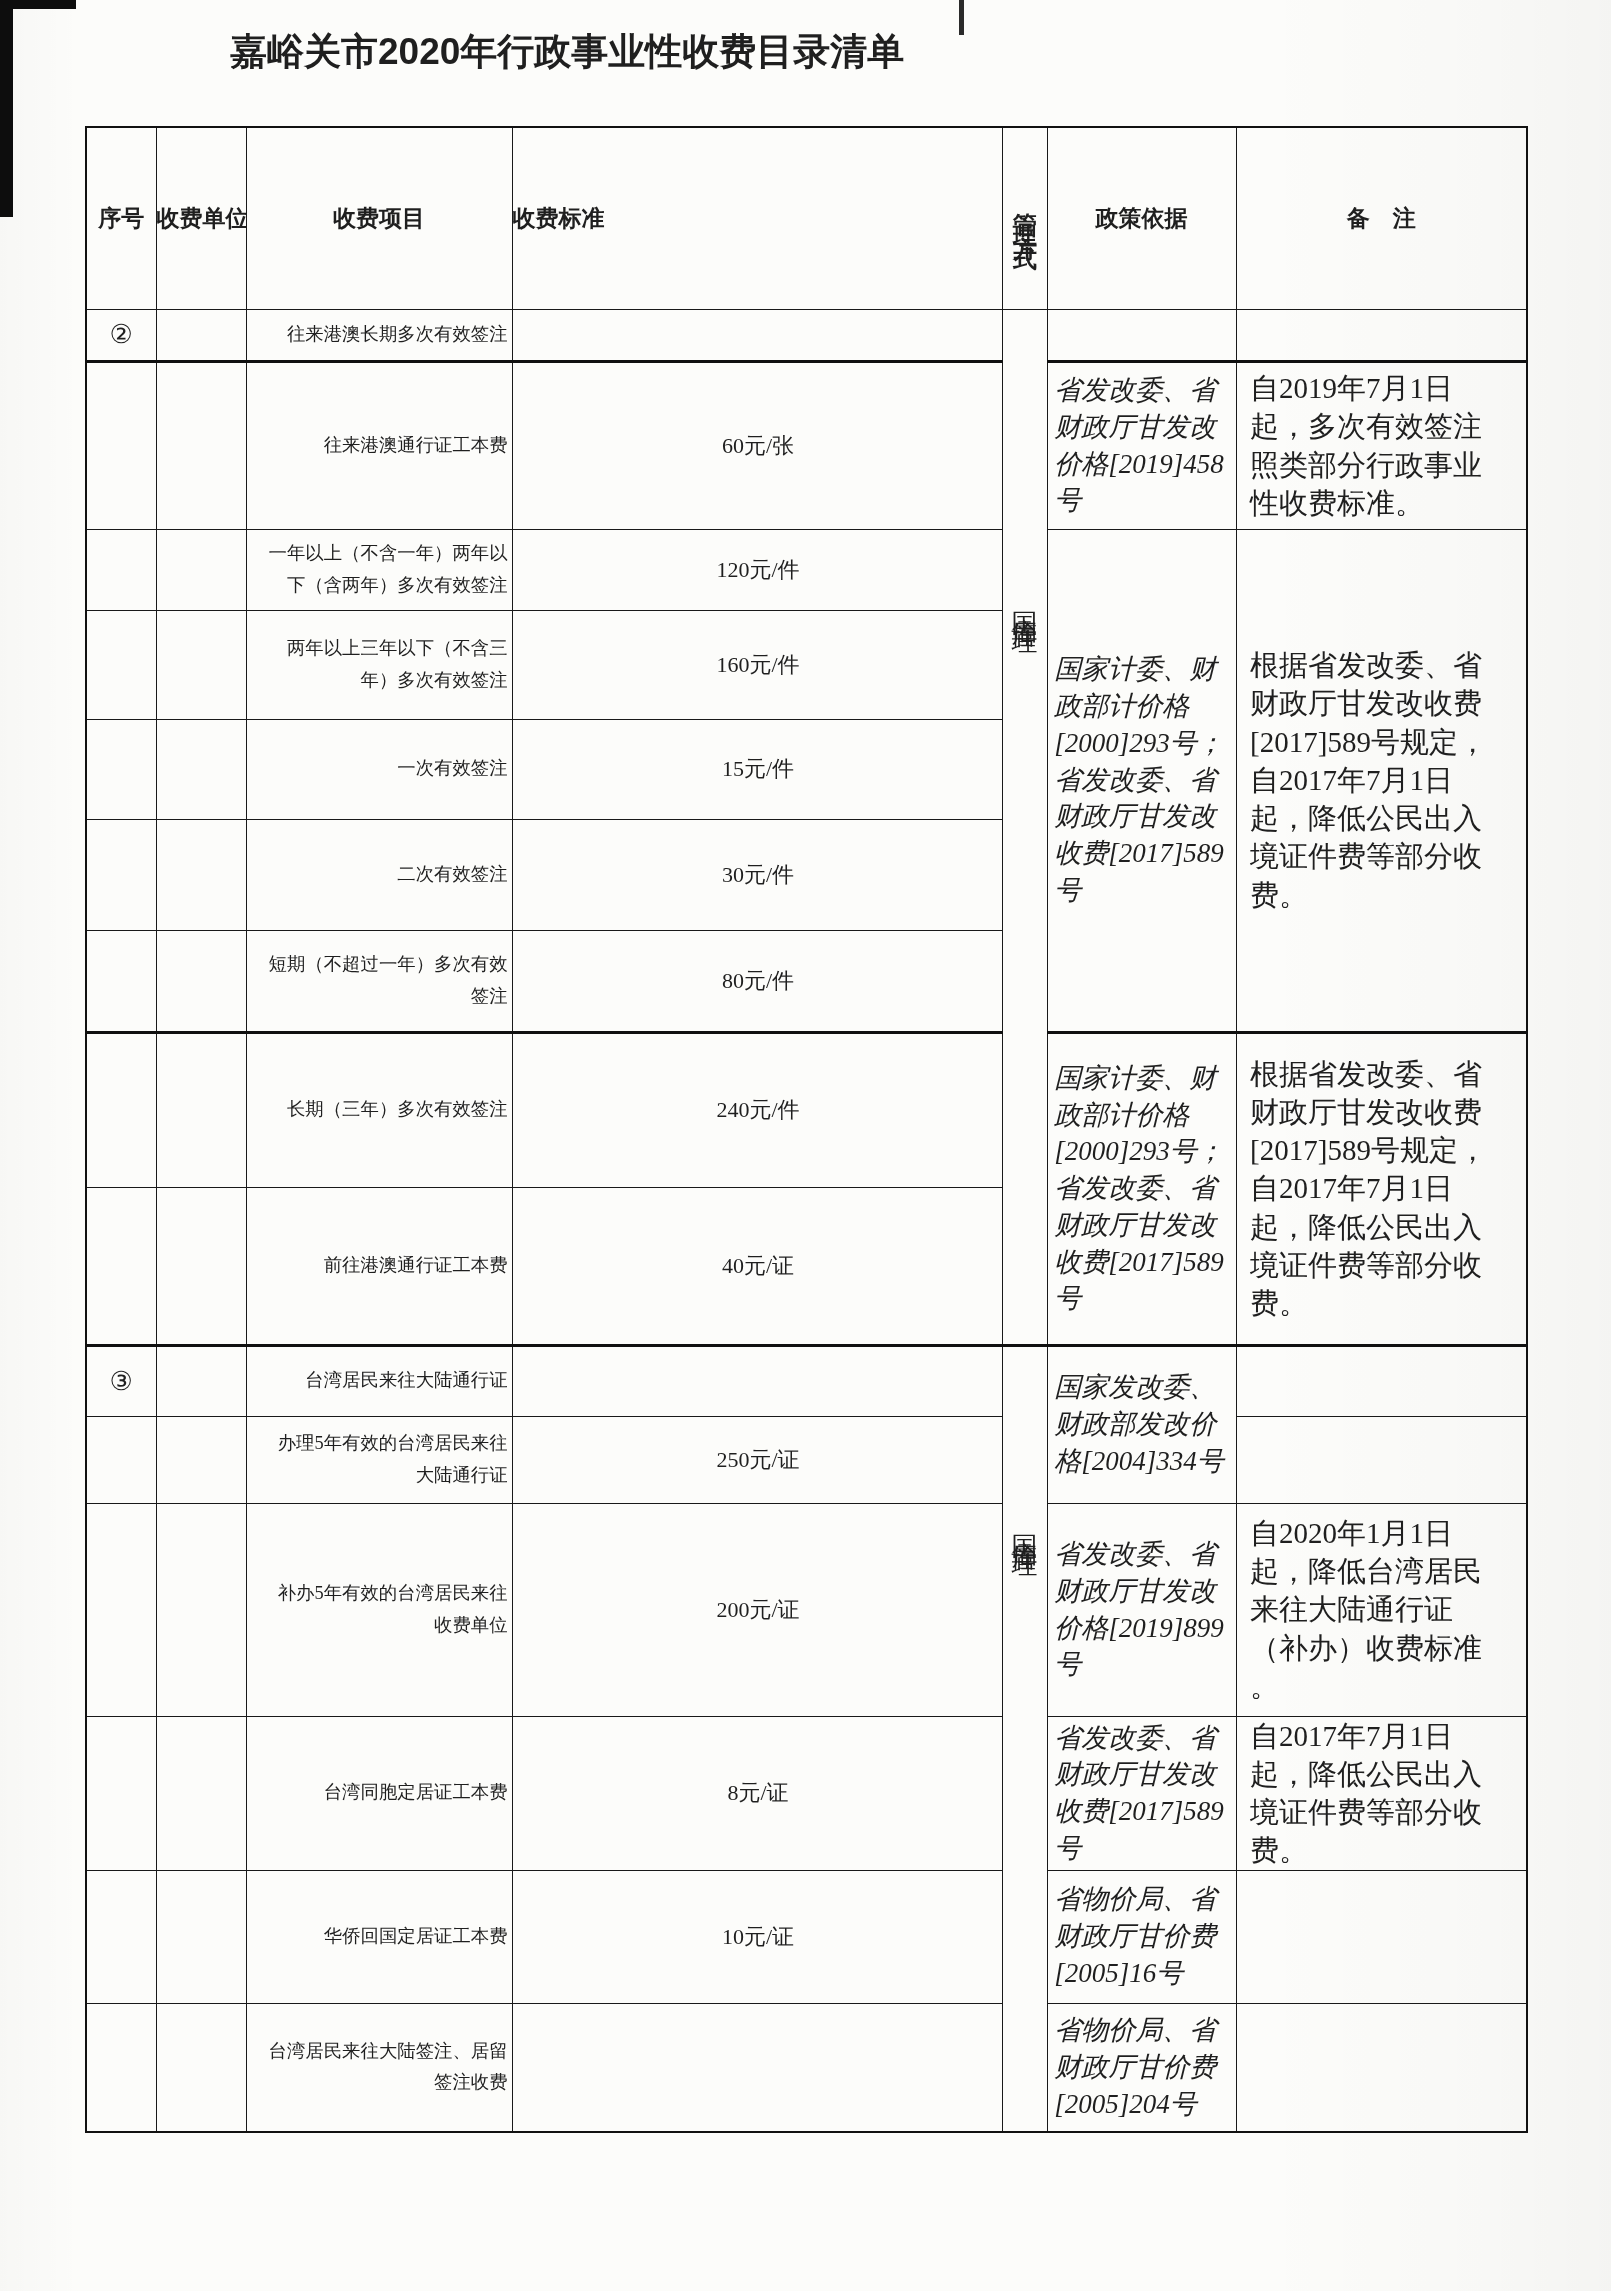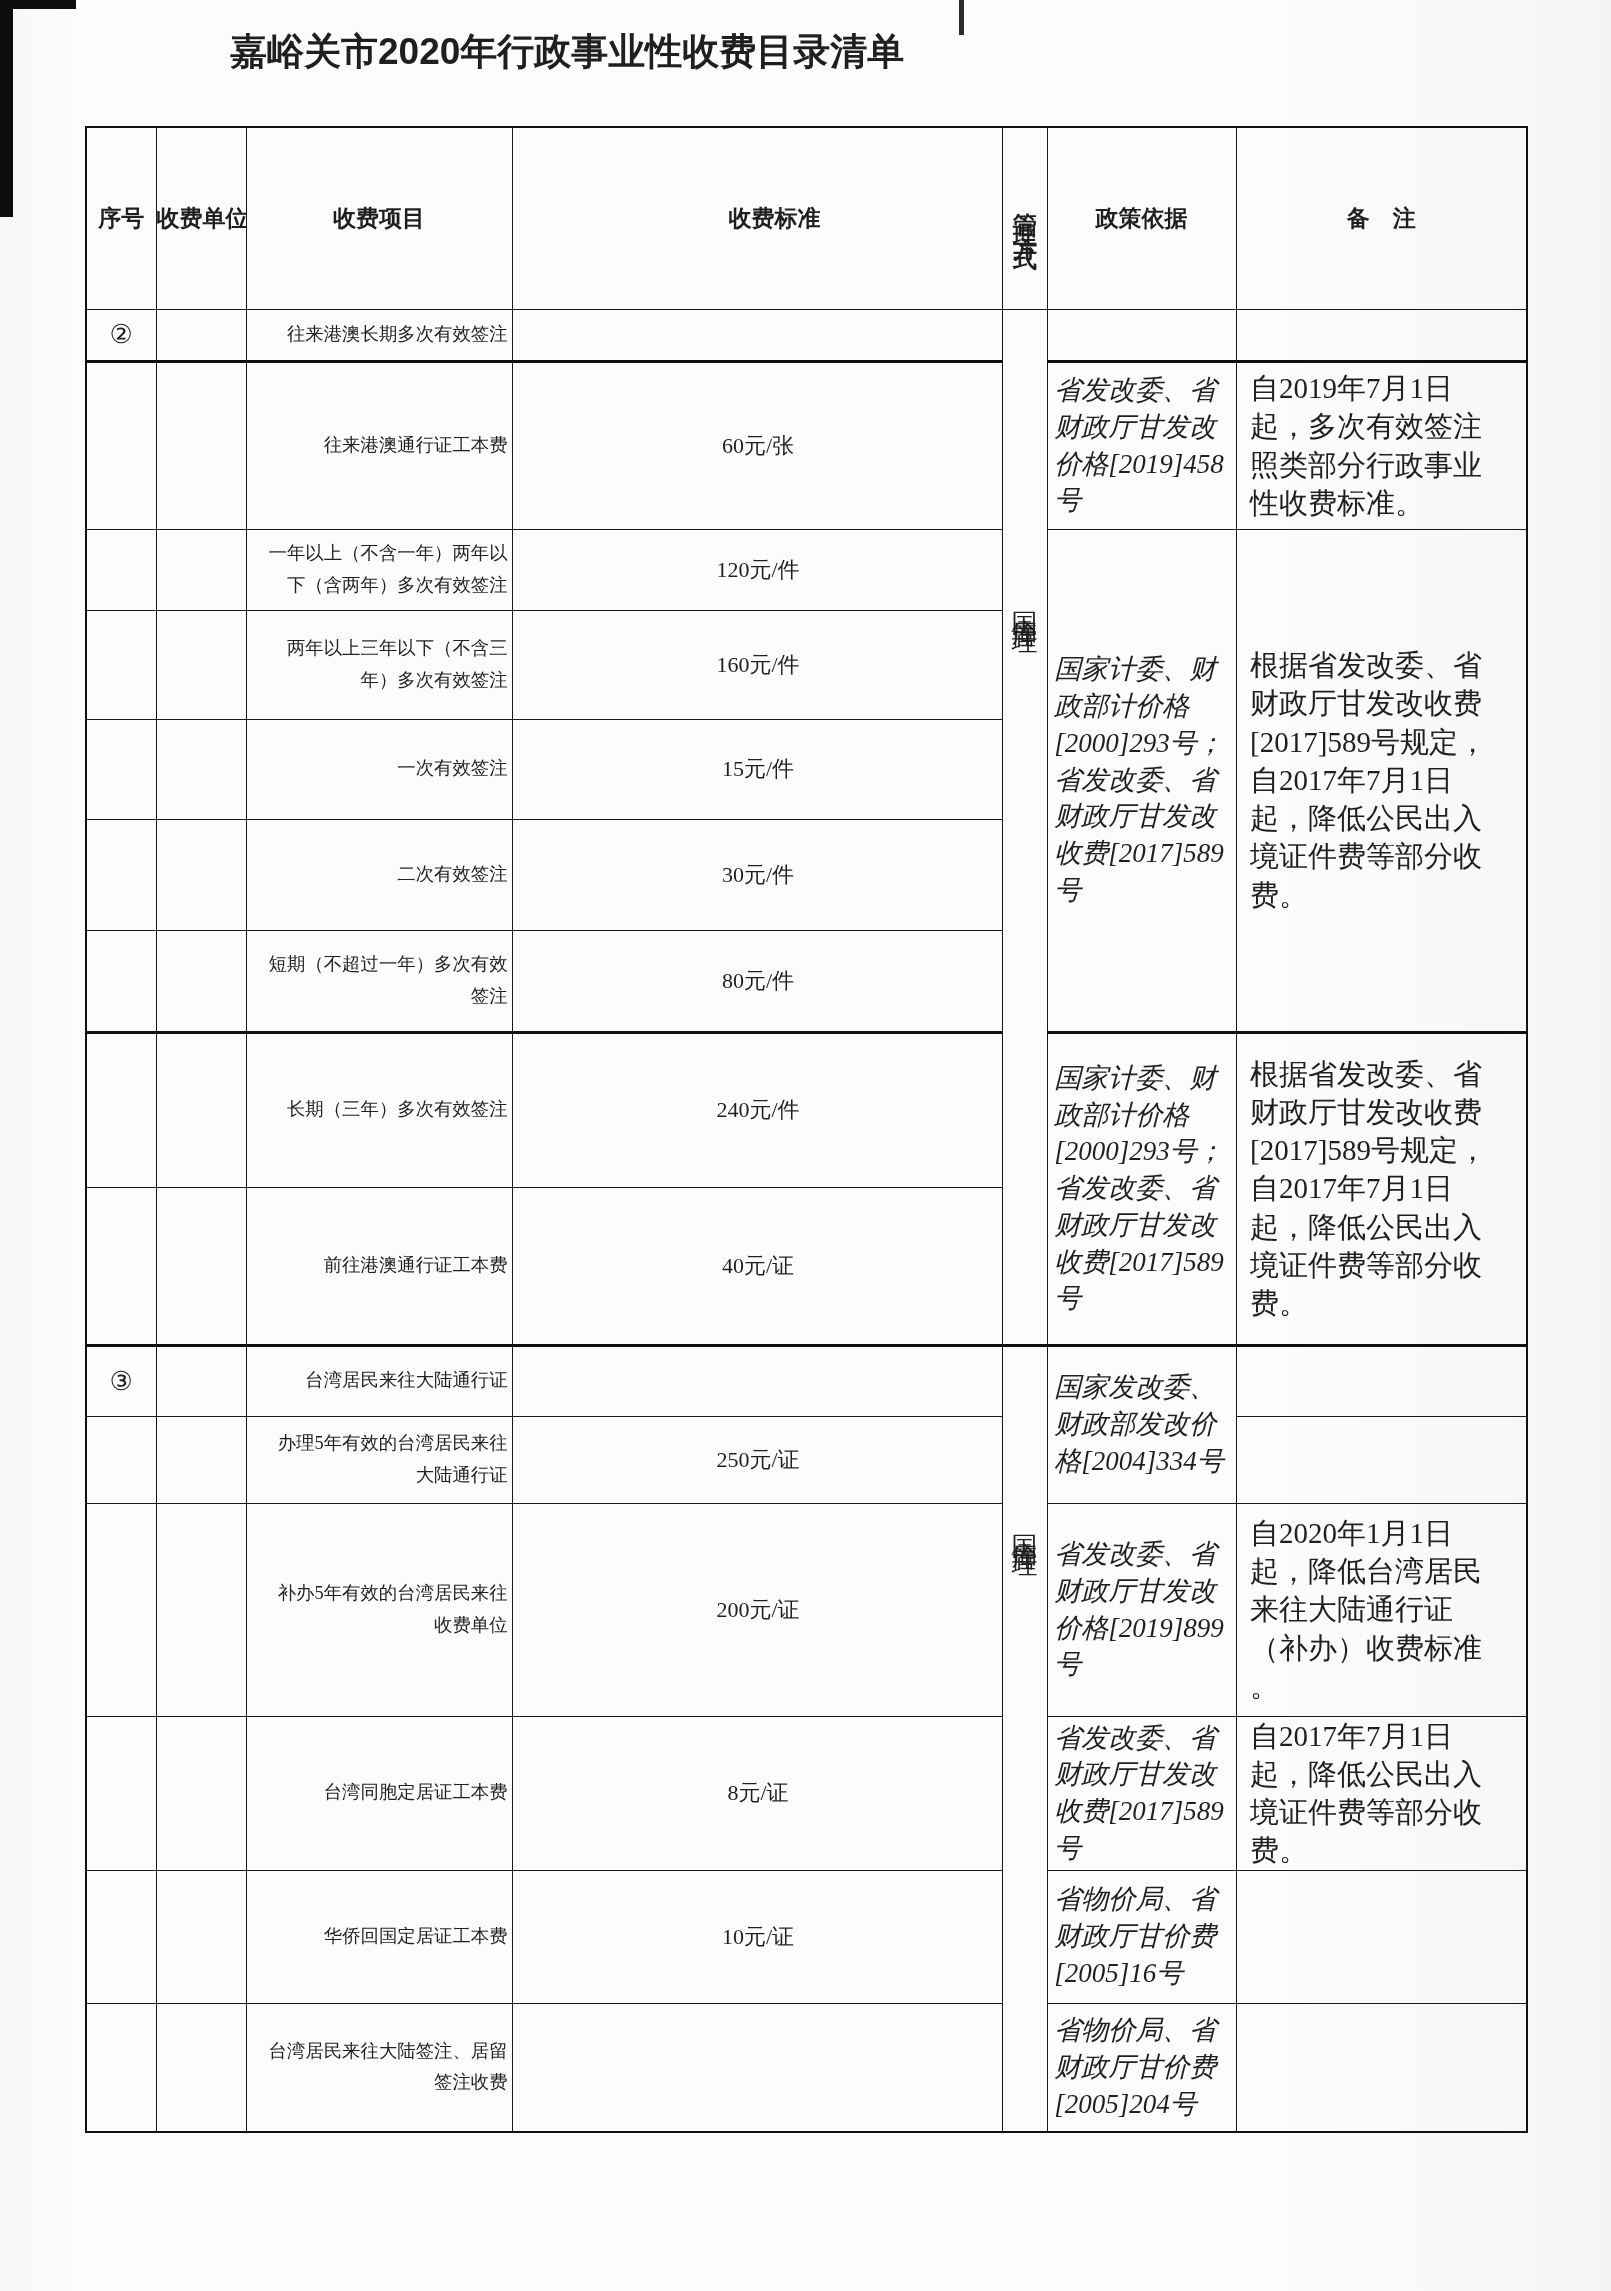--- a/index.html
+++ b/index.html
@@ -35,21 +35,21 @@
     border:1.9px solid #191919;
     overflow:hidden;
     vertical-align:middle;
   }
   tr.thick > th, tr.thick > td { border-top:3.9px solid #101010; }
 
   .fee-table th {
     font-size:23px; font-weight:700; text-align:center;
     white-space:nowrap; padding:0;
   }
-  th.h-std { text-align:center; padding-left:35px; }
+  th.h-std { text-align:left; }
 
   td.c-serial { font-size:26px; text-align:center; }
   td.c-item   { font-size:18.4px; text-align:right; padding:0 3.9px 0 11.6px; line-height:1.7; white-space:pre-line; }
   td.c-std    { font-size:22px; text-align:center; padding:0 3.9px 0 5.8px; white-space:pre-line; }
   td.c-policy { font-size:27px; text-align:left; padding:0 7.8px 0 6.8px; line-height:1.36; white-space:pre-line;font-style:italic; }
   td.c-remark { font-size:29px; text-align:left; padding:0 24px 0 13.6px; line-height:1.32; white-space:pre-line; }
 
   td.c-mgmt   { text-align:center; vertical-align:top; }
   td.c-mgmt.m1 { padding-top:281px; }
   td.c-mgmt.m2 { padding-top:167px; }

